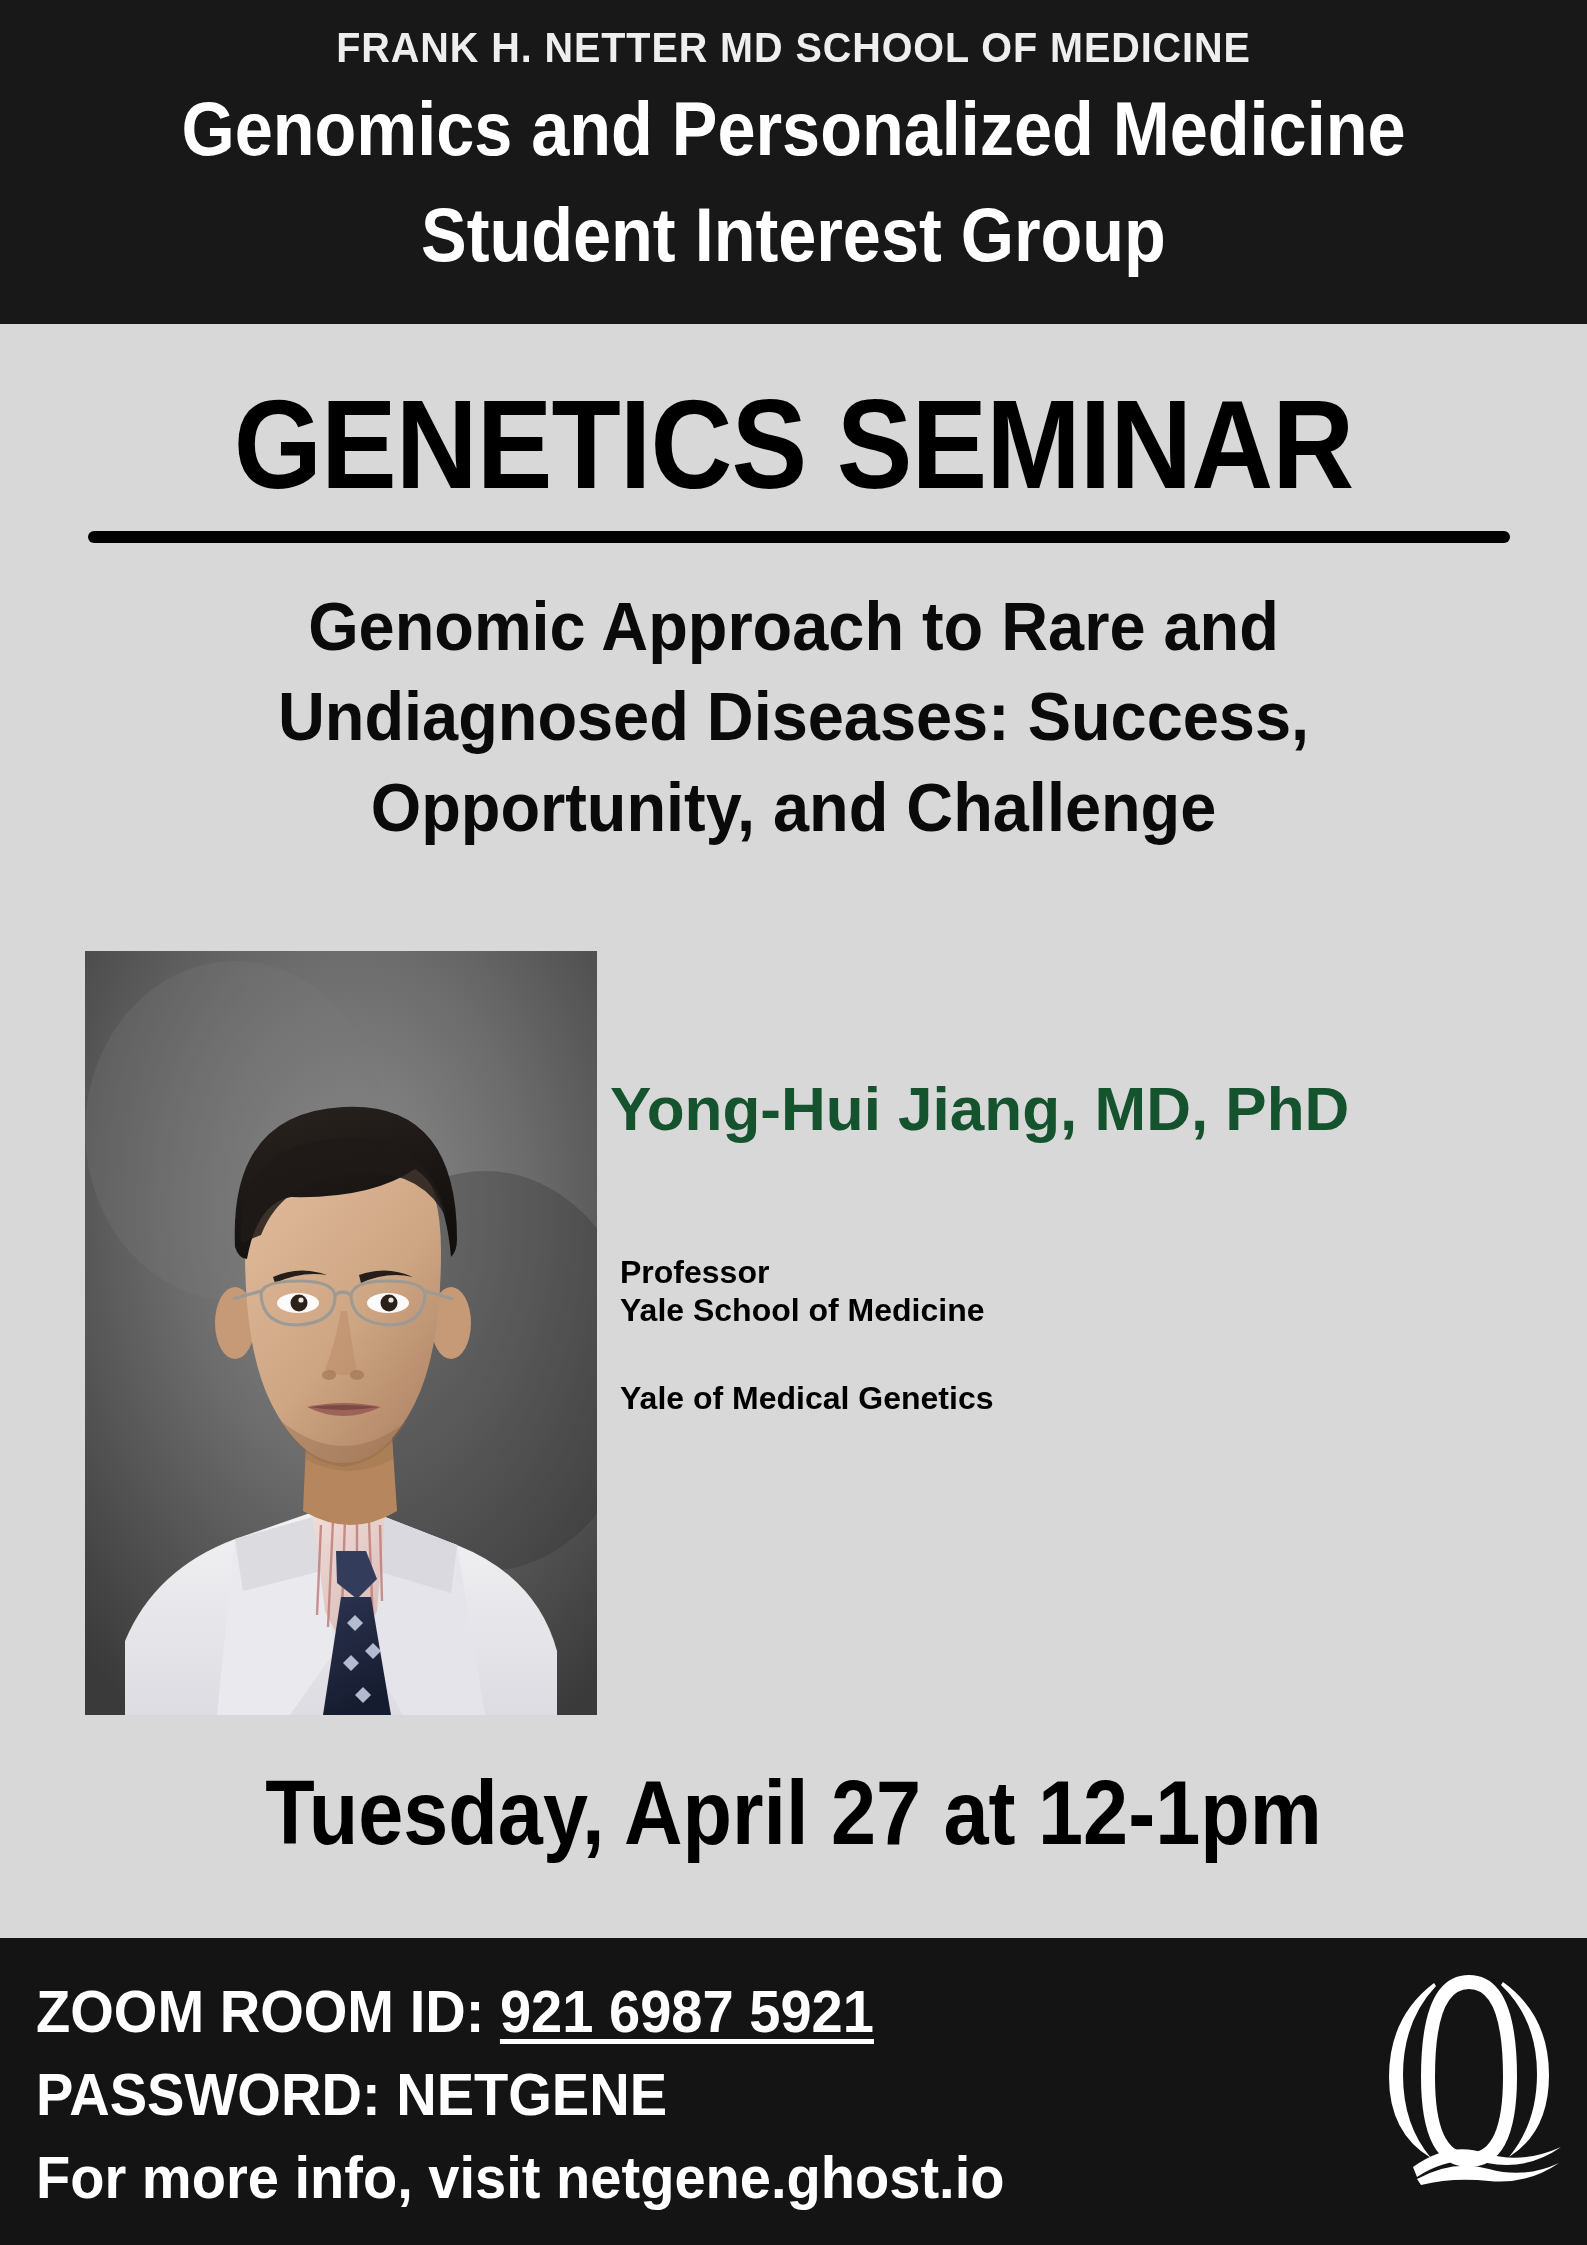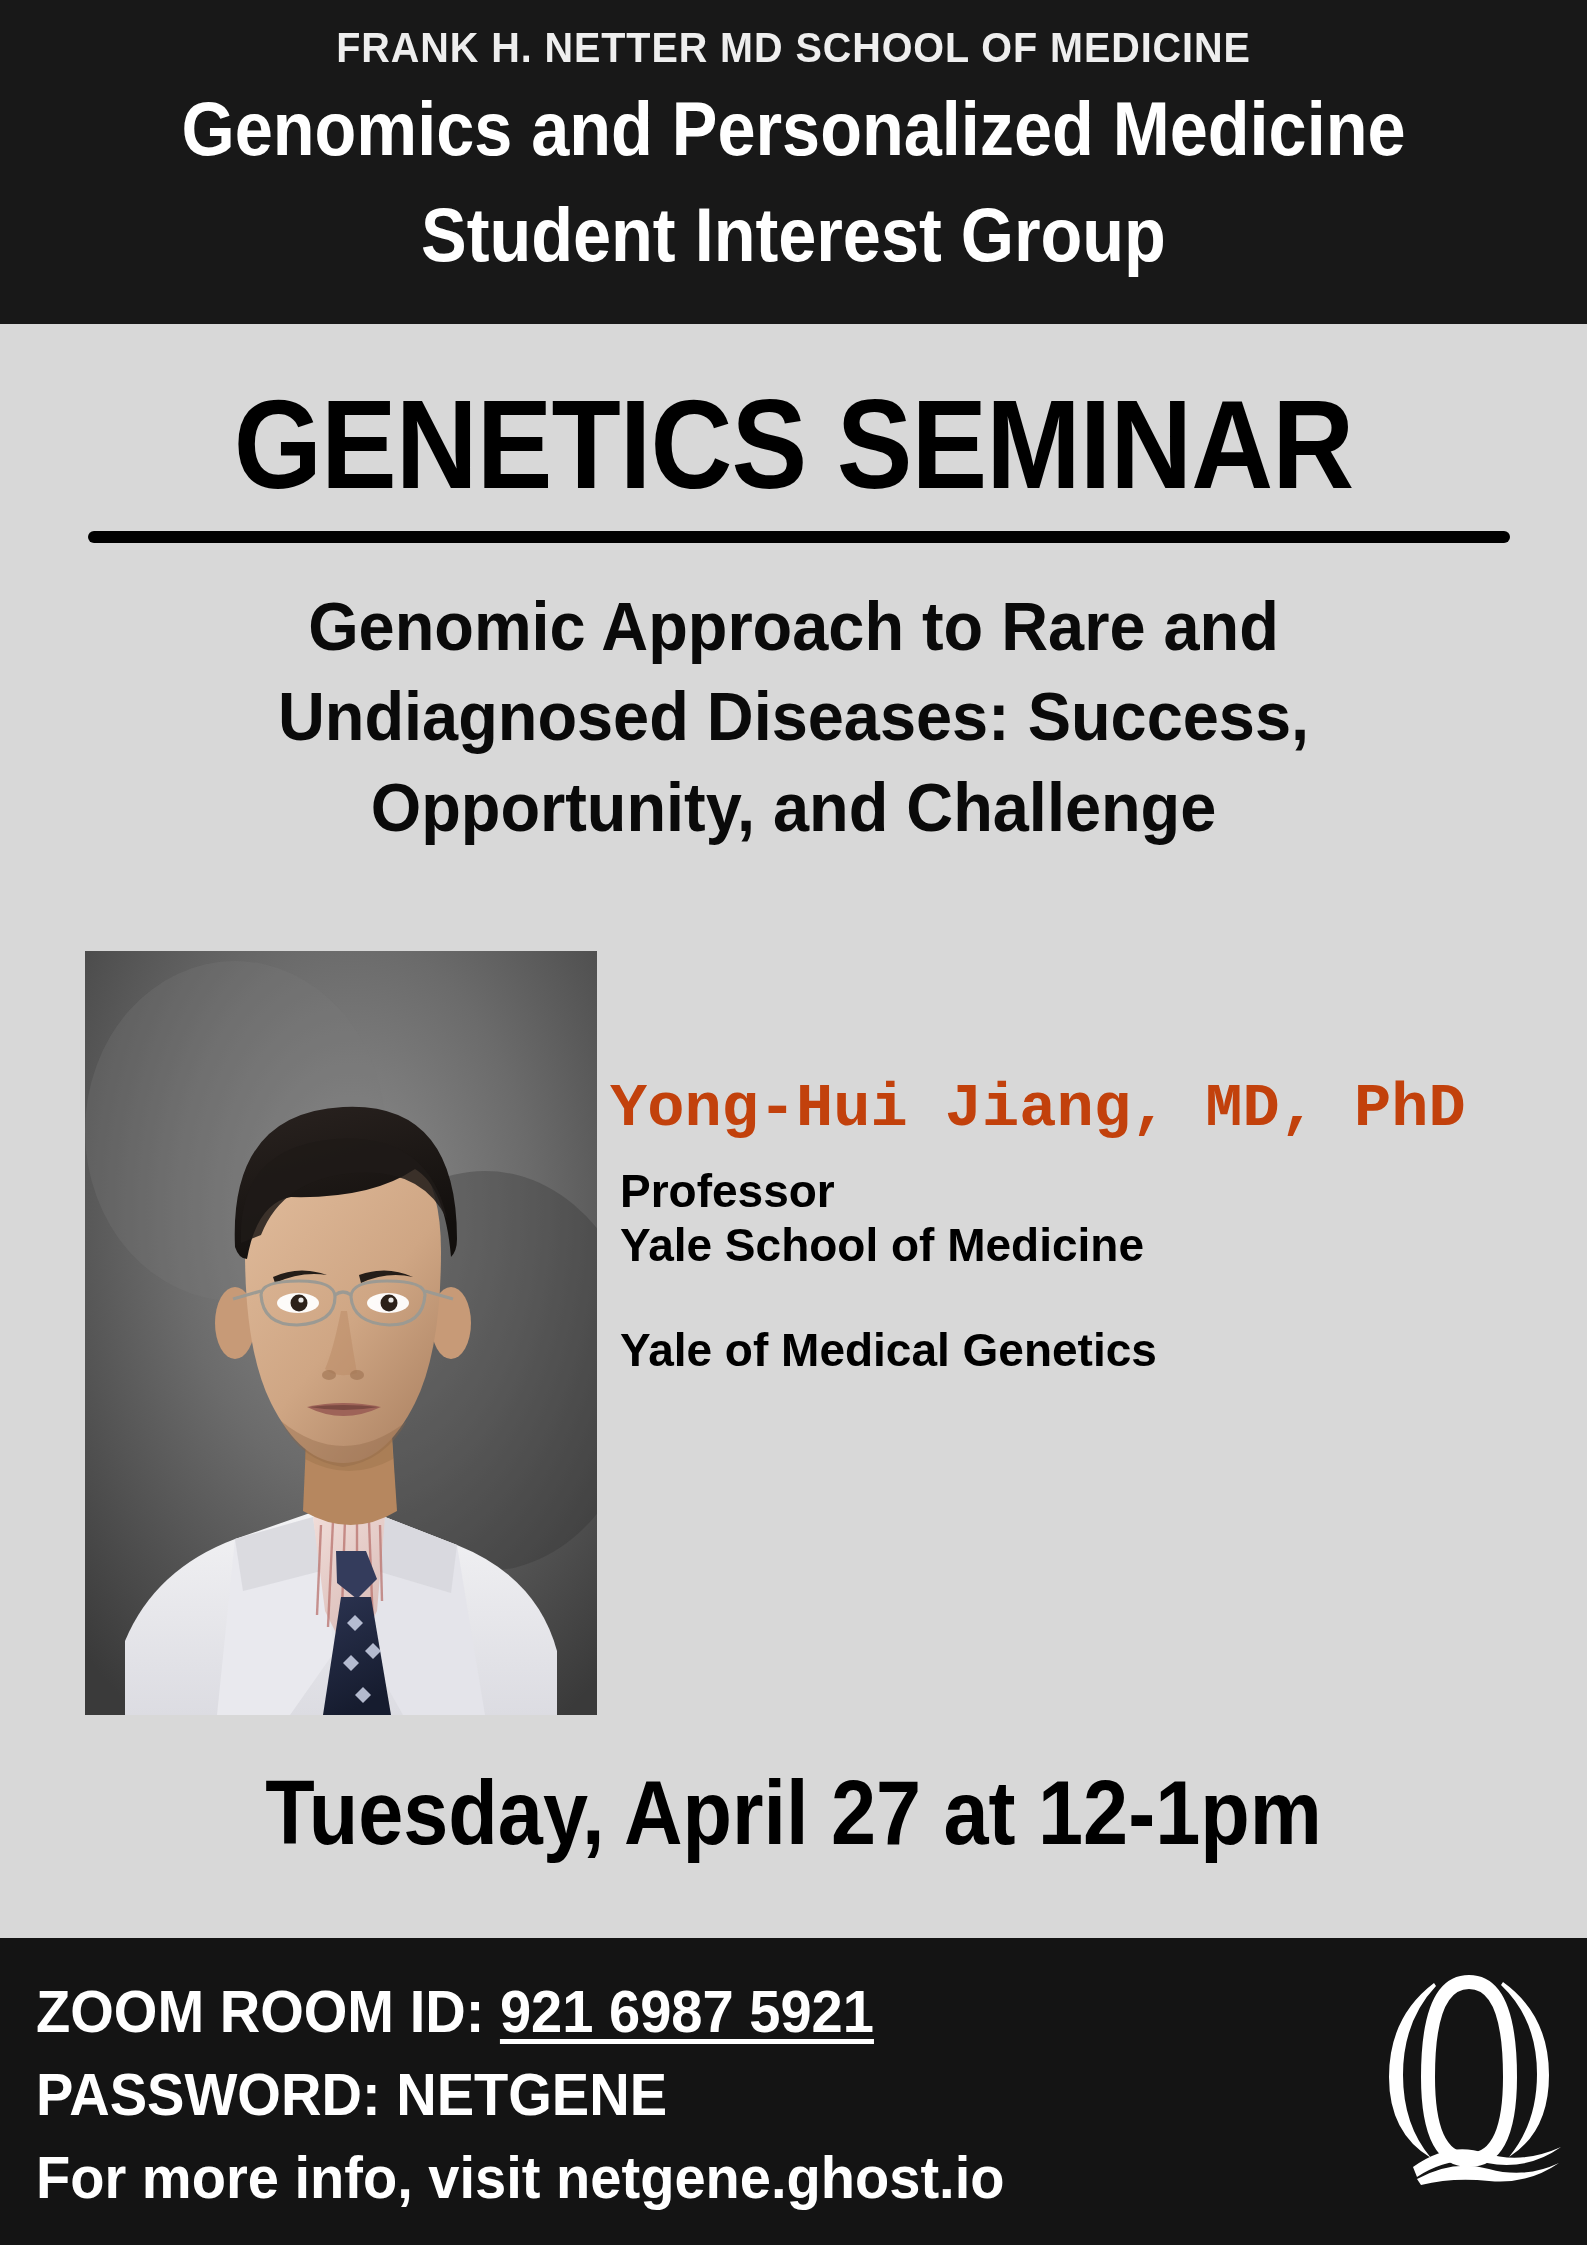--- a/index.html
+++ b/index.html
@@ -109,34 +109,33 @@
     overflow: hidden;
     background: #4a4a4a;
   }
   .portrait-svg { display:block; width:512px; height:764px; }
 
   
   .speaker-name {
     position: absolute;
     left: 610px;
     top: 1078px;
-    color: #c2410c;
+    color: #14532d;
     font-size: 62px;
     font-weight: bold;
     white-space: nowrap;
     line-height: 1.0;
-    font-family: Liberation Mono, monospace;
   }
   .speaker-affil {
     position: absolute;
     left: 620px;
-    top: 1164px;
+    top: 1254px;
     width: 830px;
     color: #000000;
-    font-size: 46px;
+    font-size: 32px;
     font-weight: bold;
     line-height: 1.18;
   }
   .speaker-affil .spacer { display:block; height: 50px; }
   .speaker-affil div { white-space: nowrap; }
 
   
   .date-line {
     position: absolute;
     left: 0; top: 1768px;

